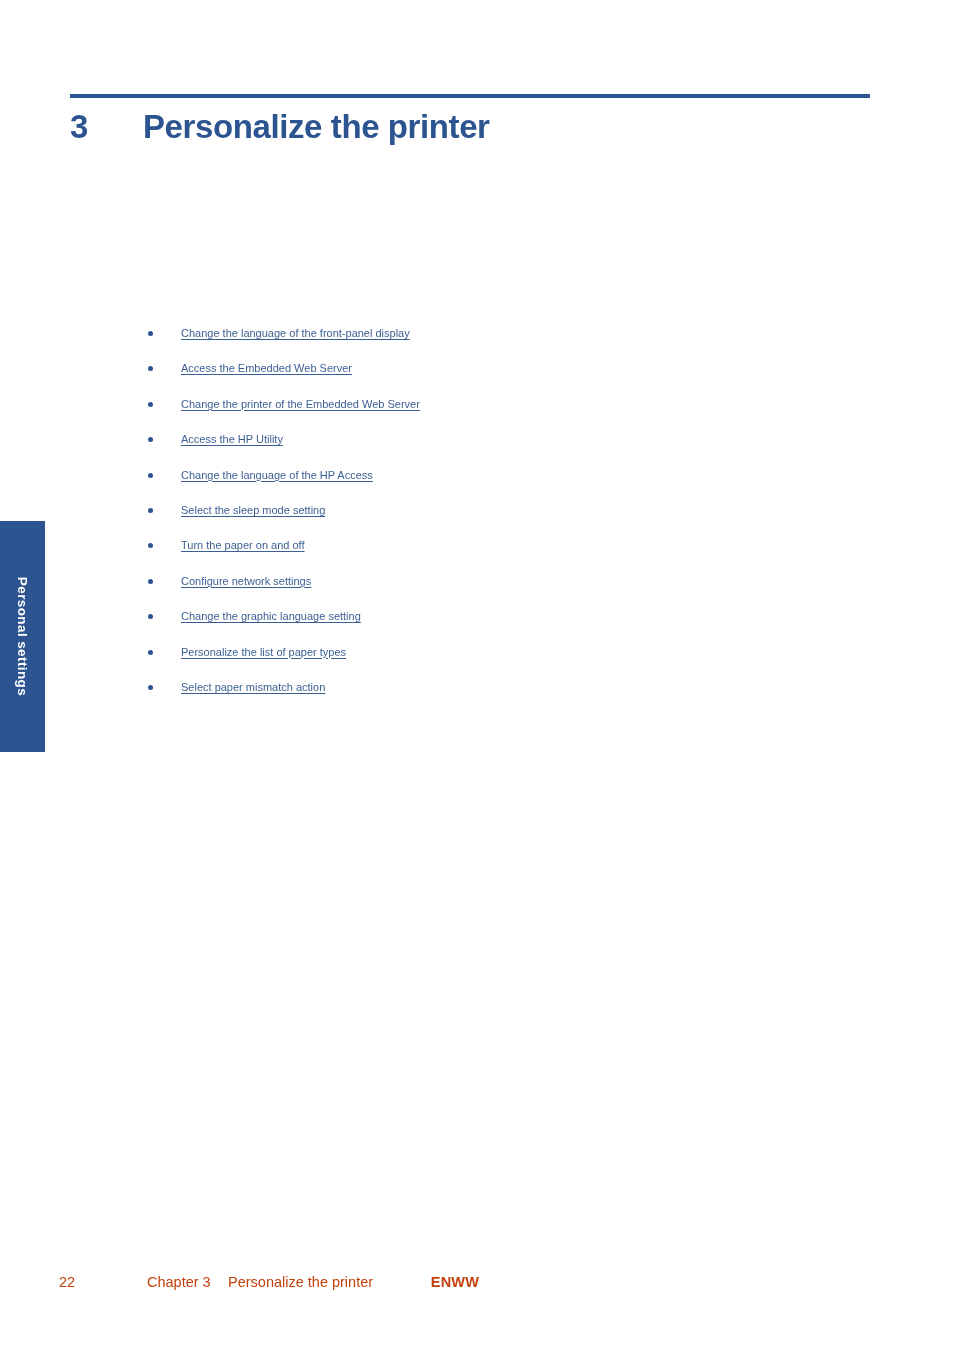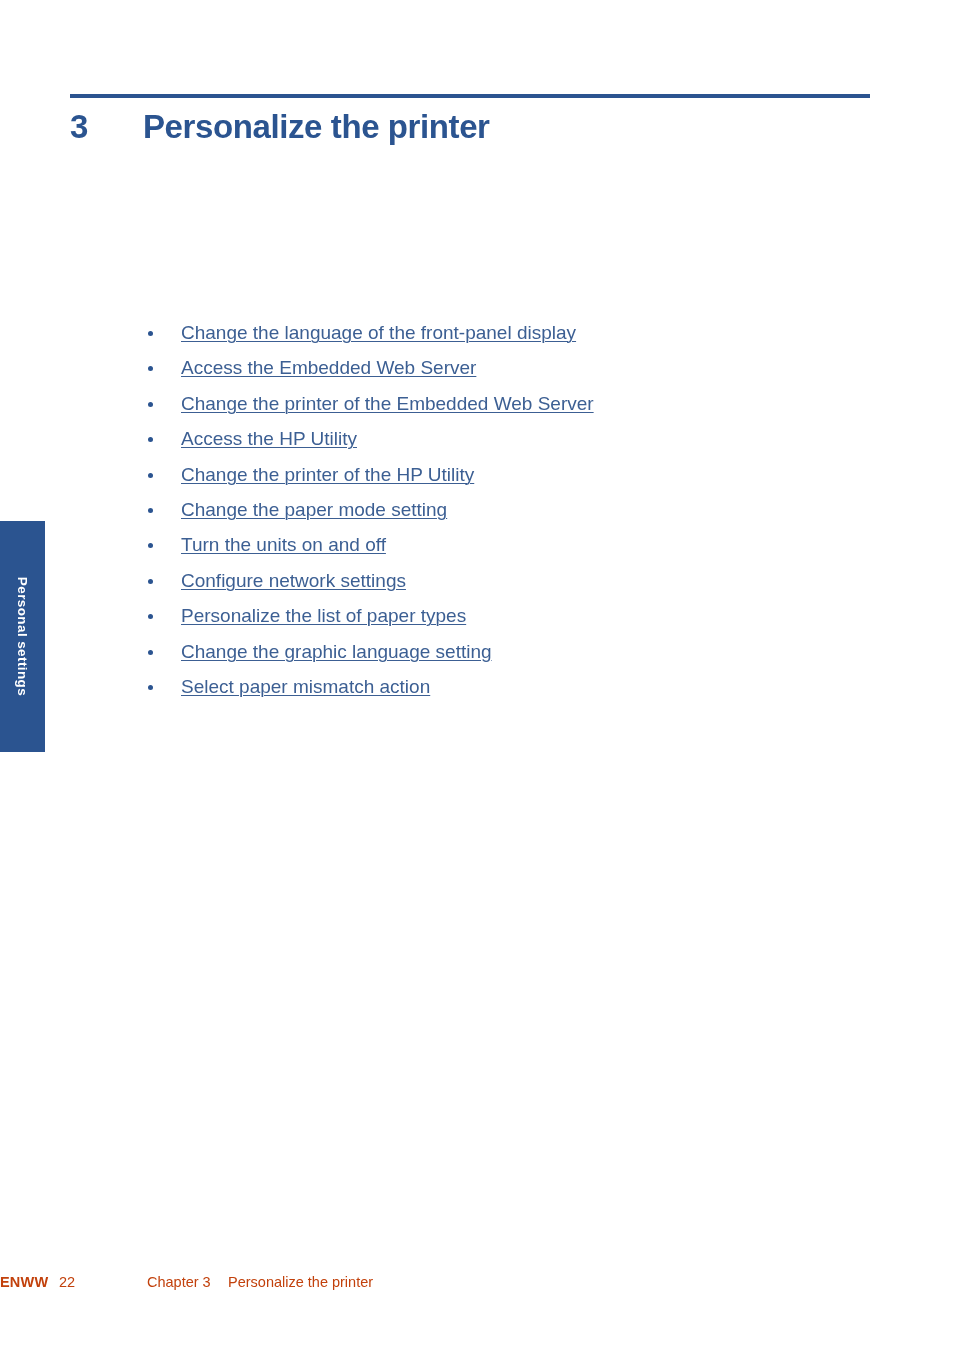--- a/index.html
+++ b/index.html
@@ -104,21 +104,21 @@
     top: 9px;
     width: 5px;
     height: 5px;
     border-radius: 50%;
     background: #2b5490;
   }
   .link-anchor {
     position: absolute;
     left: 41px;
     top: 0px;
-    font-size: 19px;
+    font-size: 11px;
     color: #3c5f93;
     text-decoration: underline;
     text-underline-offset: 2px;
     text-decoration-thickness: 1px;
     line-height: 22px;
     white-space: nowrap;
     cursor: pointer;
   }
 
   
@@ -149,24 +149,25 @@
     left: 228px;
     top: 0;
     line-height: 22px;
     white-space: nowrap;
   }
   .footer-locale {
     position: absolute;
     left: 0;
     top: 0;
     width: 870px;
-    text-align: left;
+    text-align: center;
     line-height: 22px;
     font-weight: bold;
     letter-spacing: 0.2px;
+    padding-left: 20px;
   }
 </style>
 </head>
 <body>
 
 <div class="page">
 
   <div class="heading-rule"></div>
 
   <div class="heading-block">
@@ -190,41 +191,41 @@
     <div class="link-item">
       <span class="link-bullet"></span>
       <a class="link-anchor">Change the printer of the Embedded Web Server</a>
     </div>
     <div class="link-item">
       <span class="link-bullet"></span>
       <a class="link-anchor">Access the HP Utility</a>
     </div>
     <div class="link-item">
       <span class="link-bullet"></span>
-      <a class="link-anchor">Change the printer of the HP Utility</a>
-    </div>
-    <div class="link-item">
-      <span class="link-bullet"></span>
-      <a class="link-anchor">Change the paper mode setting</a>
-    </div>
-    <div class="link-item">
-      <span class="link-bullet"></span>
-      <a class="link-anchor">Turn the units on and off</a>
+      <a class="link-anchor">Change the language of the HP Access</a>
+    </div>
+    <div class="link-item">
+      <span class="link-bullet"></span>
+      <a class="link-anchor">Select the sleep mode setting</a>
+    </div>
+    <div class="link-item">
+      <span class="link-bullet"></span>
+      <a class="link-anchor">Turn the paper on and off</a>
     </div>
     <div class="link-item">
       <span class="link-bullet"></span>
       <a class="link-anchor">Configure network settings</a>
     </div>
     <div class="link-item">
       <span class="link-bullet"></span>
+      <a class="link-anchor">Change the graphic language setting</a>
+    </div>
+    <div class="link-item">
+      <span class="link-bullet"></span>
       <a class="link-anchor">Personalize the list of paper types</a>
-    </div>
-    <div class="link-item">
-      <span class="link-bullet"></span>
-      <a class="link-anchor">Change the graphic language setting</a>
     </div>
     <div class="link-item">
       <span class="link-bullet"></span>
       <a class="link-anchor">Select paper mismatch action</a>
     </div>
   </div>
 
   <div class="footer">
     <span class="footer-page-number">22</span>
     <span class="footer-chapter">Chapter 3</span>

